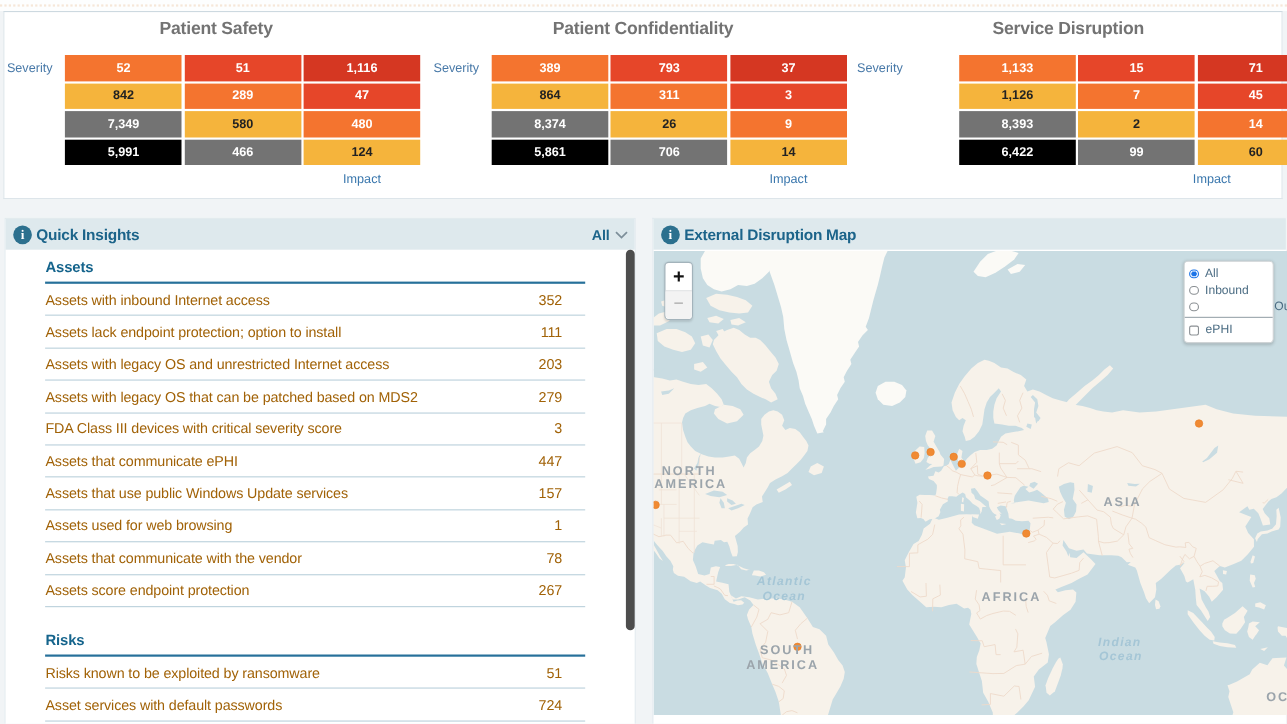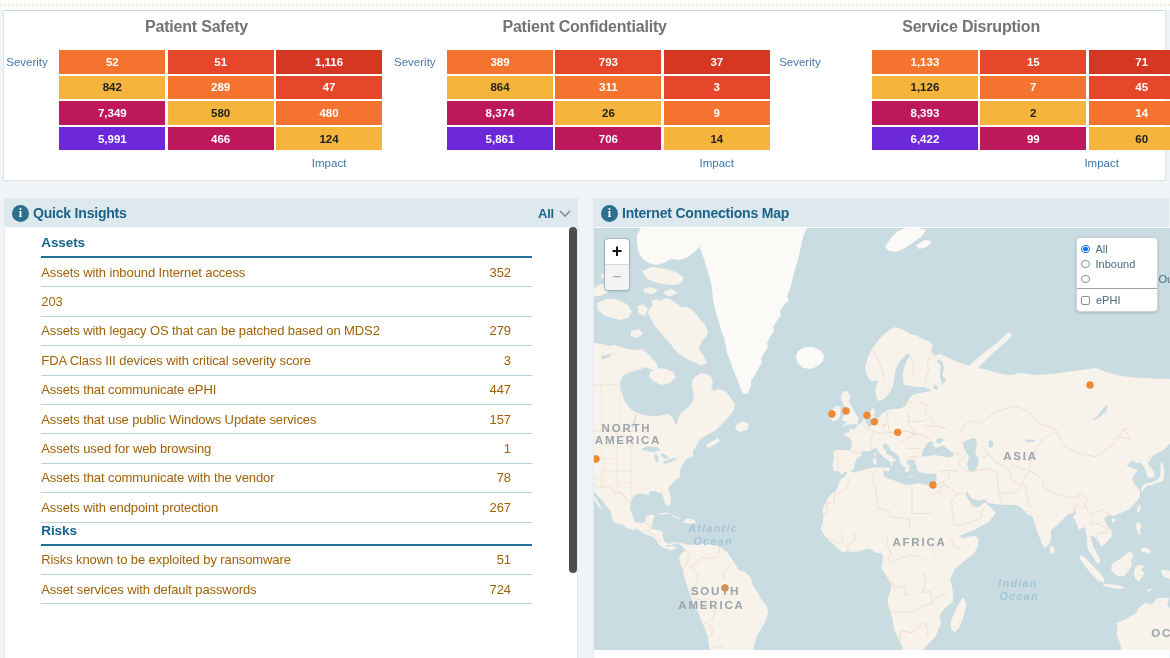--- a/index.html
+++ b/index.html
@@ -8,22 +8,22 @@
 .dots{position:absolute;left:0;top:4px;width:1170px;border-top:2px dotted #f6e7d8;}
 .mtitle{position:absolute;font-size:16px;font-weight:bold;color:#737373;letter-spacing:-0.2px;text-align:center;white-space:nowrap;transform:translateX(-50%);}
 .sev{position:absolute;font-size:11.5px;color:#4879a8;text-align:right;}
 .imp{position:absolute;font-size:11.5px;color:#3a77ad;text-align:left;transform:translateX(-50%);}
 .grid{position:absolute;display:grid;grid-template-columns:repeat(3,105.8px);grid-auto-rows:23.5px;gap:2.1px 2.6px;}
 .c{display:flex;align-items:center;justify-content:center;font-size:11.5px;font-weight:bold;color:#fff;}
 .co{background:#F4742F;}
 .cr{background:#E64629;}
 .cd{background:#D53722;}
 .cy{background:#F5B43C;color:#222;}
-.cg{background:#be185d;}
-.ce{background:#6d28d9;}
+.cg{background:#737373;}
+.ce{background:#000000;}
 .panel{position:absolute;background:#fff;border:1px solid #e2e9ee;}
 .phead{position:absolute;left:0;top:0;right:0;height:28px;background:#dee9ed;display:flex;align-items:center;}
 .ptitle{font-size:14px;font-weight:bold;color:#1c648a;letter-spacing:-0.2px;}
 .iico{width:17px;height:17px;border-radius:50%;background:#2c708e;color:#fff;display:flex;align-items:center;justify-content:center;font-size:12px;font-weight:bold;font-family:"Liberation Serif",serif;margin:0 4px 0 7px;flex:0 0 17px;}
 .qrow{height:28.4px;display:flex;align-items:center;justify-content:space-between;border-bottom:1px solid #bad0db;color:#a16207;font-size:13px;letter-spacing:-0.1px;}
 .qrow .n{padding-right:21px;}
 .qhead{font-size:13.5px;letter-spacing:-0.1px;font-weight:bold;color:#15648c;border-bottom:2px solid #26709a;padding-bottom:6px;}
 .sbar{position:absolute;background:#4d4d4d;border-radius:4px;}
 </style></head><body>
 <div class="topstrip">
@@ -93,20 +93,25 @@
         </svg>
       </span>
 </div>
 <div style="position:absolute;left:36.3px;top:28px;width:490.7px;">
 <div class="qhead" style="margin-top:8px;">Assets</div>
 <div class="qrow">
         <span>Assets with inbound Internet access</span>
         <span class="n">352</span>
       </div>
 <div class="qrow">
+        <span>Assets lack endpoint protection; option to install</span>
+        <span class="n">111</span>
+      </div>
+<div class="qrow">
+        <span>Assets with legacy OS and unrestricted Internet access</span>
         <span class="n">203</span>
       </div>
 <div class="qrow">
         <span>Assets with legacy OS that can be patched based on MDS2</span>
         <span class="n">279</span>
       </div>
 <div class="qrow">
         <span>FDA Class III devices with critical severity score</span>
         <span class="n">3</span>
       </div>
@@ -120,39 +125,39 @@
       </div>
 <div class="qrow">
         <span>Assets used for web browsing</span>
         <span class="n">1</span>
       </div>
 <div class="qrow">
         <span>Assets that communicate with the vendor</span>
         <span class="n">78</span>
       </div>
 <div class="qrow">
-        <span>Assets with endpoint protection</span>
+        <span>Assets score endpoint protection</span>
         <span class="n">267</span>
       </div>
-<div class="qhead" style="">Risks</div>
+<div class="qhead" style="margin-top:22px;">Risks</div>
 <div class="qrow">
         <span>Risks known to be exploited by ransomware</span>
         <span class="n">51</span>
       </div>
 <div class="qrow">
         <span>Asset services with default passwords</span>
         <span class="n">724</span>
       </div>
 </div>
 <div class="sbar" style="left:564px;top:28px;width:8px;height:346px;"></div>
 </div>
 <div class="panel" style="left:593px;top:198px;width:575px;height:462px;border-right:none;">
 <div class="phead">
       <span class="iico">i</span>
-      <span class="ptitle">Internet Connections Map</span>
+      <span class="ptitle">External Disruption Map</span>
     </div>
 <div style="position:absolute;left:0;top:29px;width:577px;height:422px;overflow:hidden;"><svg width="577" height="422" viewBox="593 227 577 422" font-family="Liberation Sans, sans-serif">
 <rect x="593" y="227" width="577" height="422" fill="#c9dce2"></rect>
 <path d="M586.0,341.0L594.0,342.0L601.0,343.0L608.0,345.0L614.0,344.0L620.0,346.0L627.0,348.0L634.0,349.0L641.0,348.0L646.0,352.0L651.0,357.0L655.0,362.0L657.0,367.0L654.0,369.0L649.0,368.0L644.0,366.0L640.0,368.0L633.0,370.0L627.0,372.0L622.0,375.0L620.0,379.0L619.0,383.0L620.0,390.0L622.0,396.0L624.0,401.0L627.0,405.0L631.0,409.0L637.0,412.0L643.0,414.0L649.0,415.0L656.0,415.0L662.0,414.0L667.0,413.0L671.0,416.0L673.0,420.0L675.0,424.0L677.0,420.0L678.0,415.0L681.0,411.0L685.0,408.0L689.0,405.0L692.0,400.0L693.0,395.0L692.0,390.0L691.0,385.0L691.0,380.0L694.0,376.0L698.0,373.0L702.0,372.0L706.0,373.0L710.0,376.0L712.0,381.0L710.0,386.0L713.0,390.0L717.0,388.0L722.0,389.0L726.0,392.0L729.0,396.0L732.0,400.0L734.0,404.0L733.0,409.0L730.0,413.0L727.0,417.0L723.0,421.0L719.0,425.0L715.0,429.0L710.0,432.0L704.0,435.0L699.0,438.0L697.0,442.0L691.7,450.4L692.4,455.3L686.6,457.6L683.2,460.2L681.3,464.6L680.2,467.1L678.6,470.4L679.0,475.9L675.1,478.5L671.7,482.3L667.1,486.3L669.6,495.3L669.8,500.8L668.9,504.6L665.0,504.8L663.4,500.8L662.0,495.6L660.2,491.4L657.2,492.0L654.4,490.0L648.7,490.6L648.0,493.9L644.1,493.4L637.6,492.0L633.0,494.8L629.6,500.8L628.9,508.0L631.4,513.8L633.7,520.8L639.4,522.1L644.1,520.8L645.2,514.9L649.8,513.8L653.7,514.4L651.9,519.3L651.2,522.4L650.0,527.7L655.6,528.7L661.3,530.2L662.0,537.0L665.9,546.1L669.4,544.9L672.8,544.7L675.6,546.9L674.0,548.6L669.8,549.3L666.6,548.1L662.5,547.1L657.9,543.7L655.1,538.7L651.4,535.7L644.5,533.5L641.1,531.5L635.5,527.7L632.5,529.0L626.8,527.5L621.0,523.4L615.3,522.4L611.6,519.8L610.7,517.0L611.1,513.8L608.4,508.8L604.9,504.8L601.5,500.0L598.7,497.0L595.3,493.1L592.3,489.2L589.8,485.8L590.9,490.6L593.4,494.5L596.2,499.4L599.2,504.8L601.7,509.1L598.5,506.7L595.0,501.6L591.6,497.2L590.0,493.9L587.0,489.7L583.8,483.8L576.2,478.2L568.1,460.5L563.5,440.8L554.3,418.5L560.0,300.0L575.0,330.0Z" fill="#f7f2ea"></path>
 <path d="M736.0,423.0L742.0,420.0L748.0,423.0L746.0,429.0L739.0,431.0L734.0,428.0Z" fill="#f7f2ea"></path>
 <path d="M705.0,444.0L712.0,440.0L717.0,437.0L719.0,440.0L713.0,444.0L707.0,447.0Z" fill="#f7f2ea"></path>
 <path d="M648.0,308.0L654.0,302.0L660.0,299.0L666.0,297.0L671.0,299.0L676.0,303.0L681.0,306.0L686.0,306.0L690.0,308.0L695.0,313.0L699.0,318.0L704.0,324.0L707.0,330.0L705.0,336.0L701.0,340.0L698.0,346.0L700.0,352.0L704.0,357.0L706.0,362.0L700.0,365.0L695.0,362.0L690.0,360.0L684.0,357.0L678.0,353.0L673.0,348.0L669.0,342.0L664.0,337.0L659.0,331.0L654.0,325.0L650.0,318.0L647.0,312.0Z" fill="#f7f2ea"></path>
 <path d="M596.0,302.0L605.0,298.0L614.0,298.0L622.0,301.0L628.0,305.0L631.0,311.0L627.0,317.0L619.0,319.0L611.0,317.0L603.0,314.0L597.0,309.0Z" fill="#f7f2ea"></path>
 <path d="M590.0,290.0L598.0,284.0L606.0,282.0L612.0,285.0L607.0,291.0L599.0,295.0L592.0,295.0Z" fill="#f7f2ea"></path>
 <path d="M600.0,273.0L610.0,270.0L620.0,271.0L626.0,275.0L619.0,279.0L608.0,279.0L601.0,277.0Z" fill="#f7f2ea"></path>

